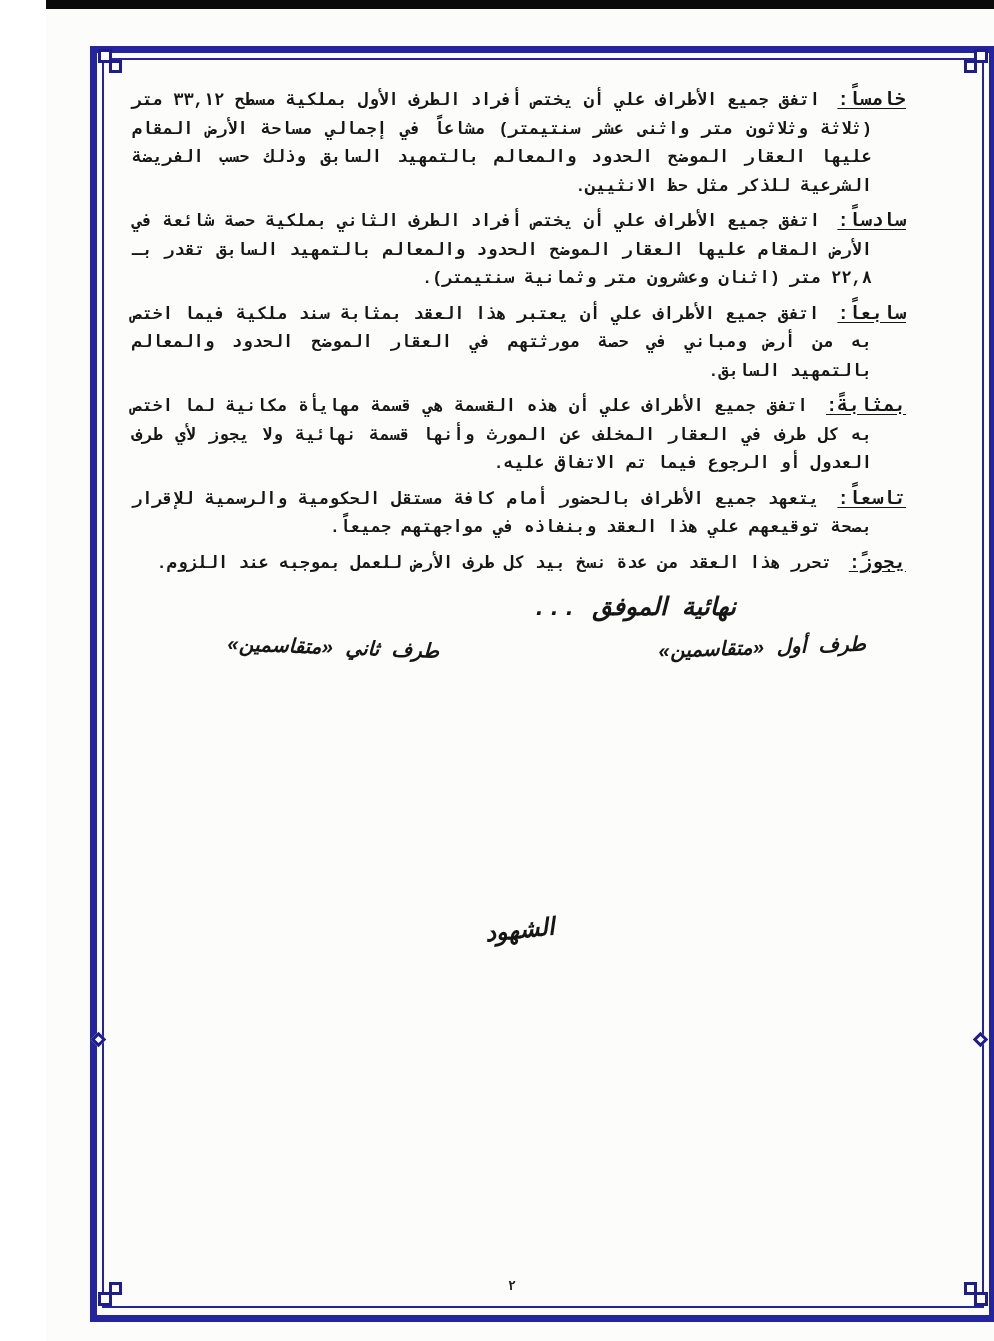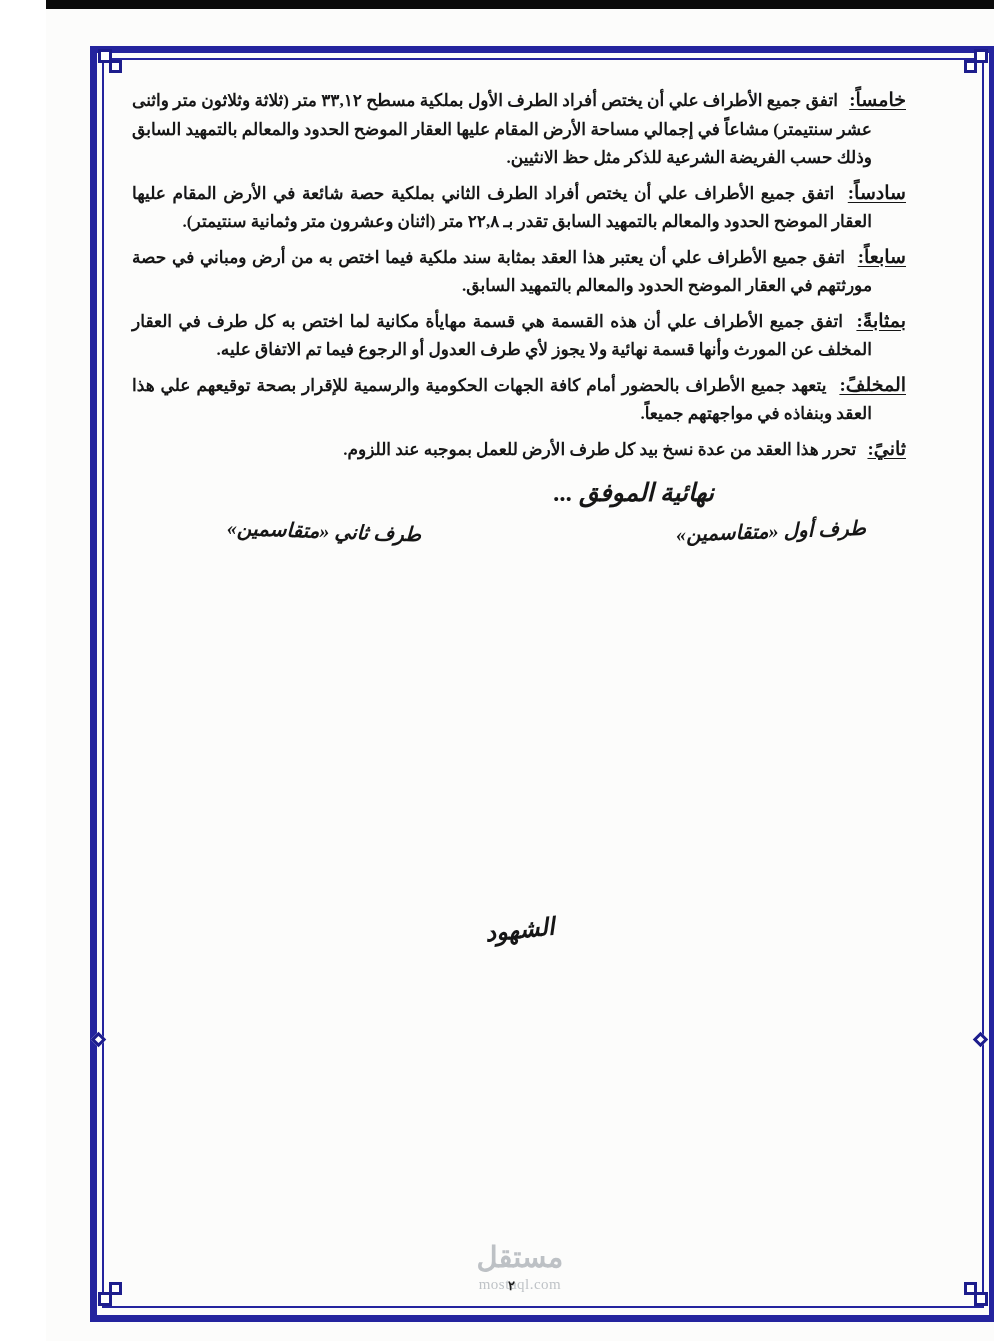--- a/index.html
+++ b/index.html
@@ -1,18 +1,18 @@
 <!DOCTYPE html>
 <html lang="ar" dir="rtl"><head>
 <meta charset="utf-8">
 <style>
   html,body{margin:0;padding:0;background:#ffffff;}
   .page{
     position:relative;width:948px;height:1341px;background:#fcfcfb;
-    font-family:Liberation Serif, serif;color:#161616;overflow:hidden;
+    font-family:Liberation Mono, monospace;color:#161616;overflow:hidden;
   }
   .scan-edge-top{position:absolute;top:0;left:0;width:100%;height:9px;background:#0b0b0b;}
 
   
   .frame-outer{position:absolute;top:46px;left:44px;width:906px;height:1276px;
     border:7px solid #24249e;box-sizing:border-box;}
   .frame-inner{position:absolute;top:58px;left:56px;width:882px;height:1250px;
     border:2px solid #24249e;box-sizing:border-box;}
 
   .corner{position:absolute;width:32px;height:32px;}
@@ -103,44 +103,40 @@
       <span class="clause-label">سابعاً:</span>
       <span class="clause-text">اتفق جميع الأطراف علي أن يعتبر هذا العقد بمثابة سند ملكية فيما اختص به من أرض ومباني في حصة مورثتهم في العقار الموضح الحدود والمعالم بالتمهيد السابق.</span>
     </p>
 
     <p class="clause">
       <span class="clause-label">بمثابةً:</span>
       <span class="clause-text">اتفق جميع الأطراف علي أن هذه القسمة هي قسمة مهايأة مكانية لما اختص به كل طرف في العقار المخلف عن المورث وأنها قسمة نهائية ولا يجوز لأي طرف العدول أو الرجوع فيما تم الاتفاق عليه.</span>
     </p>
 
     <p class="clause">
-      <span class="clause-label">المخلفً:</span>
-      <span class="clause-text">يتعهد جميع الأطراف بالحضور أمام كافة الجهات الحكومية والرسمية للإقرار بصحة توقيعهم علي هذا العقد وبنفاذه في مواجهتهم جميعاً.</span>
+      <span class="clause-label">تاسعاً:</span>
+      <span class="clause-text">يتعهد جميع الأطراف بالحضور أمام كافة مستقل الحكومية والرسمية للإقرار بصحة توقيعهم علي هذا العقد وبنفاذه في مواجهتهم جميعاً.</span>
     </p>
 
     <p class="clause">
-      <span class="clause-label">ثانيً:</span>
+      <span class="clause-label">يجوزً:</span>
       <span class="clause-text">تحرر هذا العقد من عدة نسخ بيد كل طرف الأرض للعمل بموجبه عند اللزوم.</span>
     </p>
 
     <div class="closing">
       <span>نهائية الموفق ...</span>
     </div>
 
     <div class="signatures">
       <span class="sig sig-first">طرف أول «متقاسمين»</span>
       <span class="sig sig-second">طرف ثاني «متقاسمين»</span>
     </div>
 
   </div>
 
   <div class="witnesses">
     <span>الشهود</span>
   </div>
 
-  <div class="watermark">
-    <div class="wm-brand">مستقل</div>
-    <div class="wm-site">mostaql.com</div>
-  </div>
 
   <div class="page-num">٢</div>
 
 </div>
 
 </body></html>

